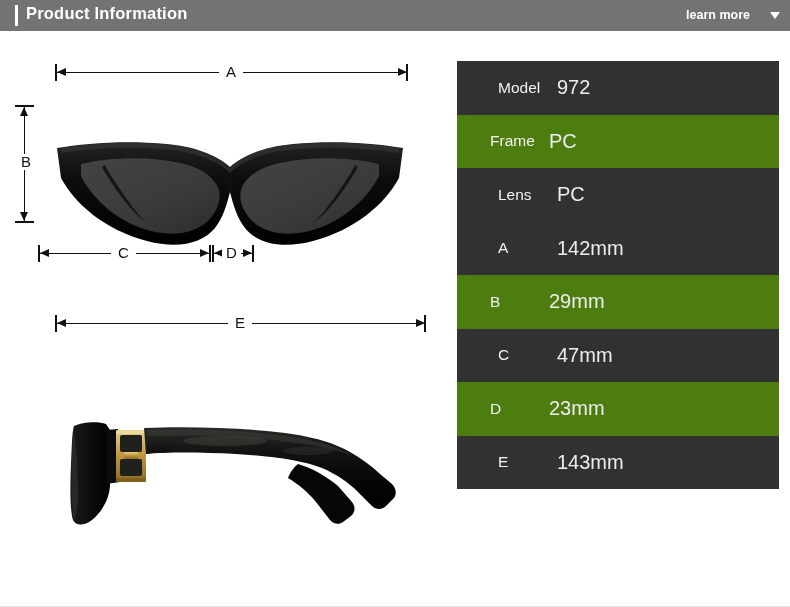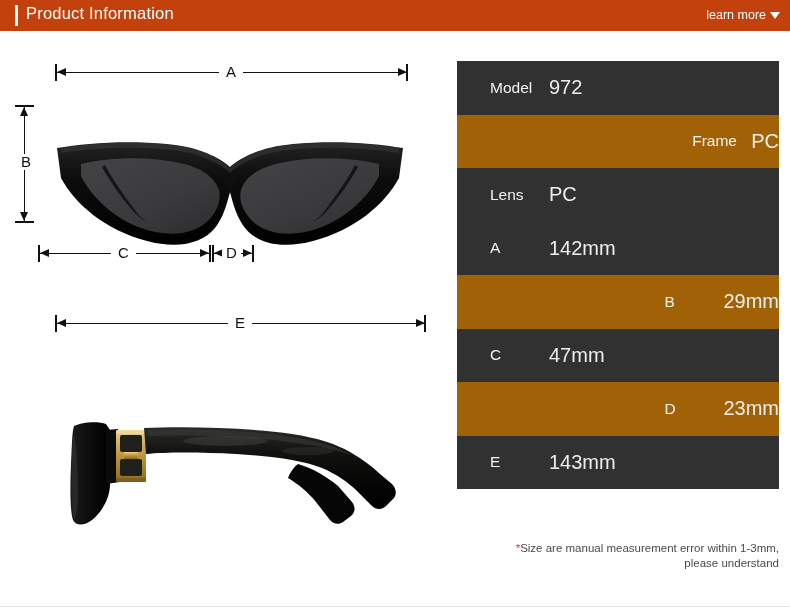--- a/index.html
+++ b/index.html
@@ -20,21 +20,22 @@
     border-bottom: 1px solid #e3e3e3;
     box-sizing: border-box;
   }
 
   
   .header {
     position: absolute;
     left: 0; top: 0;
     width: 790px;
     height: 31px;
-    background: #c2410c;
+    background: #737373;
+    font-weight: bold;
   }
   .header-accent {
     position: absolute;
     left: 15px; top: 5px;
     width: 3px; height: 21px;
     background: #ffffff;
   }
   .header-title {
     position: absolute;
     left: 26px; top: 4px;
@@ -44,21 +45,21 @@
     white-space: nowrap;
   }
   .learn-more {
     position: absolute;
     right: 10px; top: 8px;
     font-size: 12.5px;
     color: #ffffff;
     white-space: nowrap;
     display: flex;
     align-items: center;
-    gap: 4px;
+    gap: 20px;
     cursor: pointer;
   }
   .caret {
     display: inline-block;
     width: 0; height: 0;
     border-left: 5px solid transparent;
     border-right: 5px solid transparent;
     border-top: 7px solid #ffffff;
   }
 
@@ -124,22 +125,22 @@
     left: 457px; top: 61px;
     width: 322px;
     background: #333333;
   }
   .spec-row {
     display: flex;
     align-items: center;
     height: 53.5px;
     box-sizing: border-box;
   }
-  .spec-row.odd  { background: #313131; }
-  .spec-row.even { background: #a16207; justify-content: flex-end; }
+  .spec-row.odd  { background: #313131; margin-left: 8px; }
+  .spec-row.even { background: #4d7c0f; }
   .spec-key {
     width: 92px;
     padding-left: 33px;
     box-sizing: border-box;
     font-size: 15.5px;
     color: #f2f2f2;
     white-space: nowrap;
   }
   .spec-val {
     font-size: 20px;
@@ -404,18 +405,14 @@
     <div class="spec-row even">
       <div class="spec-key">D</div>
       <div class="spec-val">23mm</div>
     </div>
     <div class="spec-row odd">
       <div class="spec-key">E</div>
       <div class="spec-val">143mm</div>
     </div>
   </div>
 
-  <div class="spec-note">
-    <span class="ast">*</span><span>Size are manual measurement error within 1-3mm,</span><br>
-    <span>please understand</span>
-  </div>
 
 </div>
 
 </body></html>

